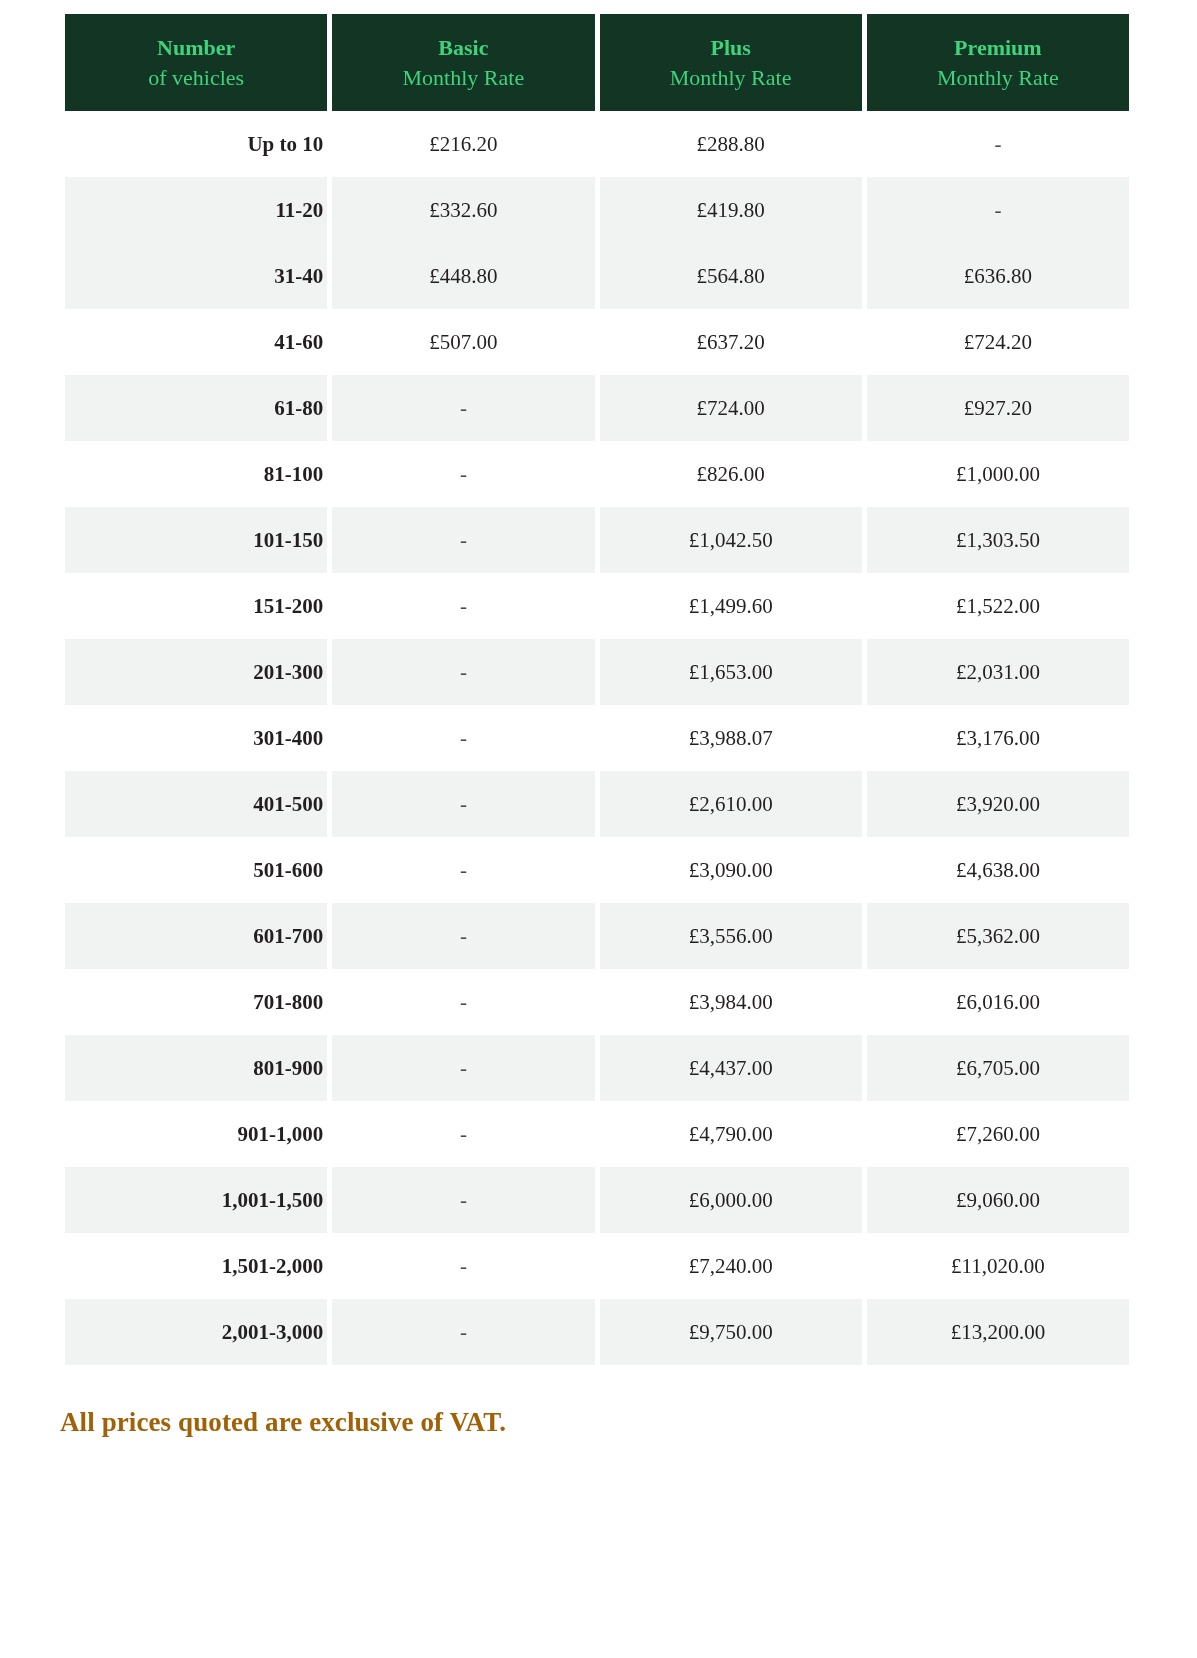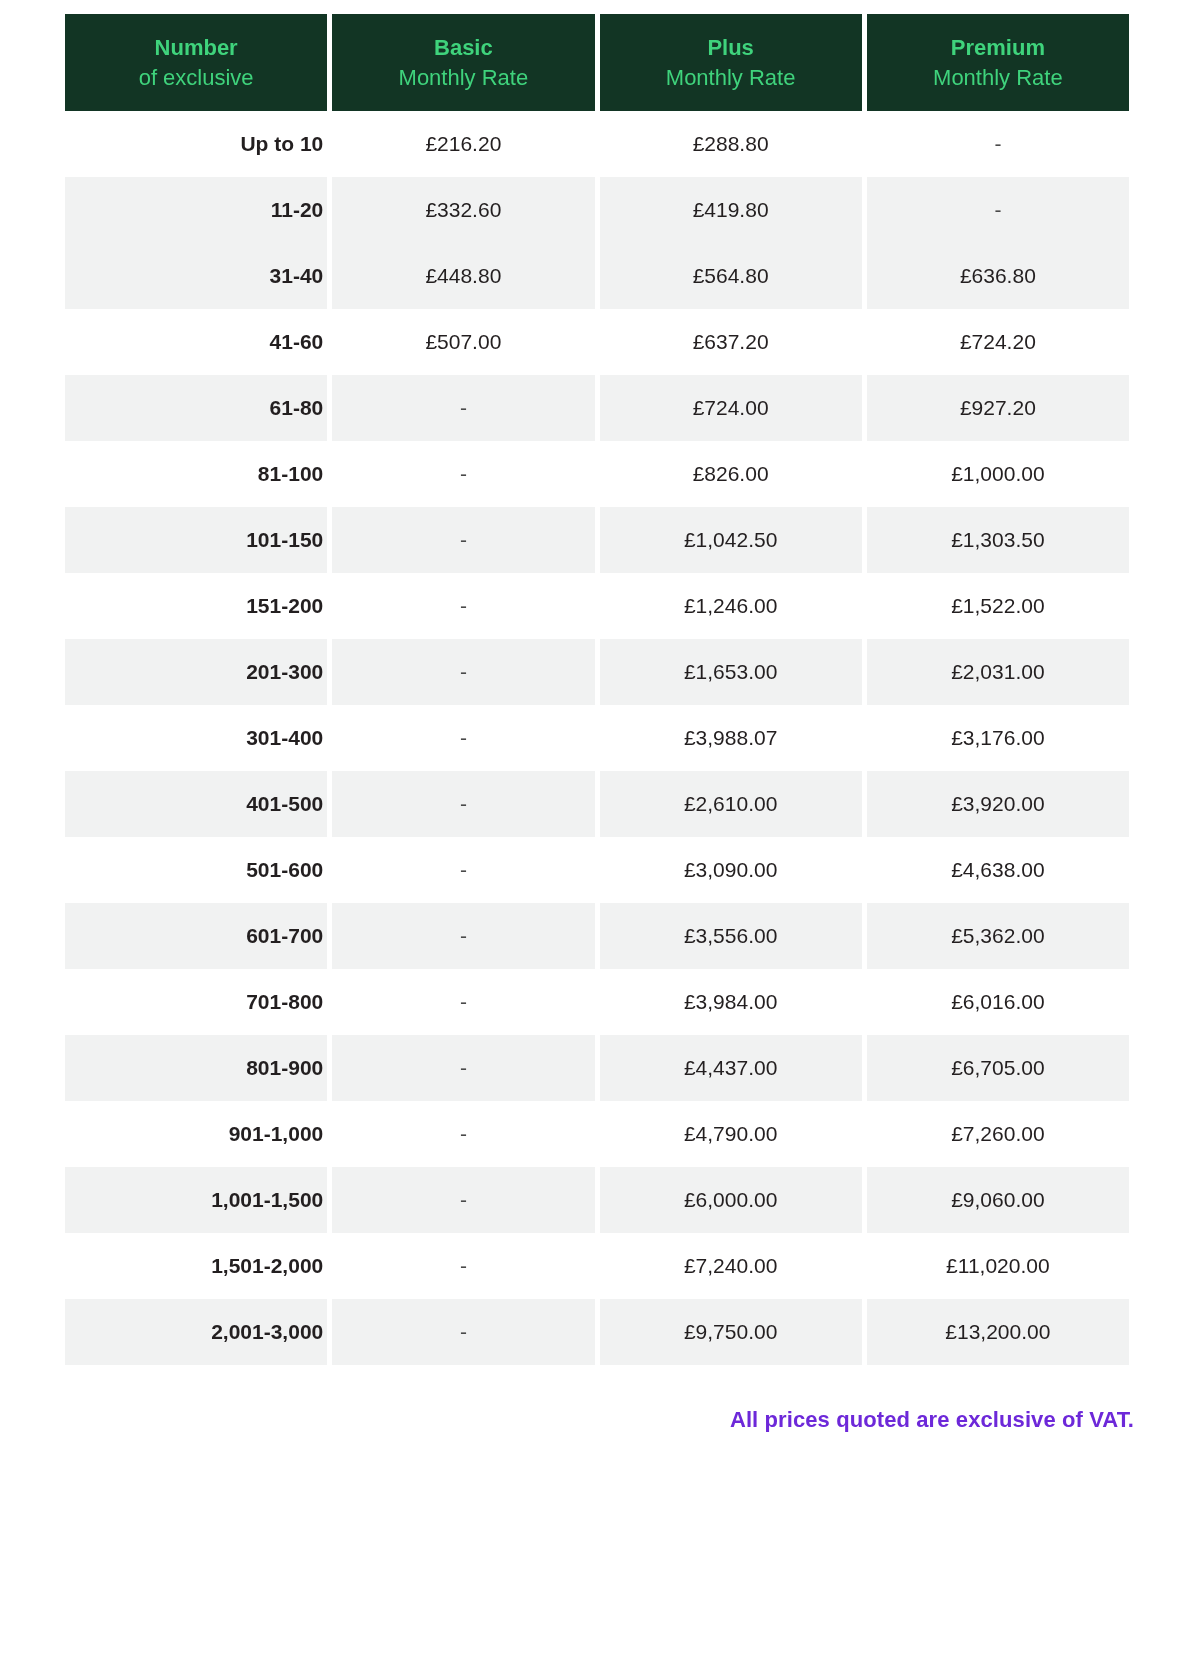--- a/index.html
+++ b/index.html
@@ -13,20 +13,21 @@
     background: #ffffff;
     font-family: "Liberation Sans", sans-serif;
     -webkit-font-smoothing: antialiased;
   }
   .page {
     position: relative;
     width: 1197px;
     height: 1658px;
     box-sizing: border-box;
     padding: 14px 60px 0 60px;
+    font-family: Liberation Serif, serif;
   }
   .pricing-table {
     width: 1074px;
     border-collapse: separate;
     border-spacing: 5px 0;
     table-layout: fixed;
   }
   .pricing-table col.c-vehicles { width: 249px; }
   .pricing-table col.c-basic    { width: 249px; }
   .pricing-table col.c-plus     { width: 249px; }
@@ -70,44 +71,44 @@
     font-weight: bold;
     text-align: right;
   }
   tbody td.dash {
     color: #4A4A4A;
   }
 
   .vat-note {
     margin-top: 42px;
     width: 1074px;
-    text-align: right;
-    font-size: 22px;
-    font-weight: bold;
-    color: #6d28d9;
+    text-align: left;
+    font-size: 27px;
+    font-weight: bold;
+    color: #a16207;
     letter-spacing: 0.1px;
   }
 </style>
 </head>
 <body>
 
 <div class="page">
 
   <table class="pricing-table">
     <colgroup>
       <col class="c-vehicles">
       <col class="c-basic">
       <col class="c-plus">
       <col class="c-premium">
     </colgroup>
     <thead>
       <tr>
         <th>
           <span class="hdr-top">Number</span>
-          <span class="hdr-sub">of exclusive</span>
+          <span class="hdr-sub">of vehicles</span>
         </th>
         <th>
           <span class="hdr-top">Basic</span>
           <span class="hdr-sub">Monthly Rate</span>
         </th>
         <th>
           <span class="hdr-top">Plus</span>
           <span class="hdr-sub">Monthly Rate</span>
         </th>
         <th>
@@ -155,21 +156,21 @@
         </tr>
         <tr class="alt">
           <td class="col-vehicles">101-150</td>
           <td class="col-basic dash">-</td>
           <td class="col-plus">£1,042.50</td>
           <td class="col-premium">£1,303.50</td>
         </tr>
         <tr>
           <td class="col-vehicles">151-200</td>
           <td class="col-basic dash">-</td>
-          <td class="col-plus">£1,246.00</td>
+          <td class="col-plus">£1,499.60</td>
           <td class="col-premium">£1,522.00</td>
         </tr>
         <tr class="alt">
           <td class="col-vehicles">201-300</td>
           <td class="col-basic dash">-</td>
           <td class="col-plus">£1,653.00</td>
           <td class="col-premium">£2,031.00</td>
         </tr>
         <tr>
           <td class="col-vehicles">301-400</td>

